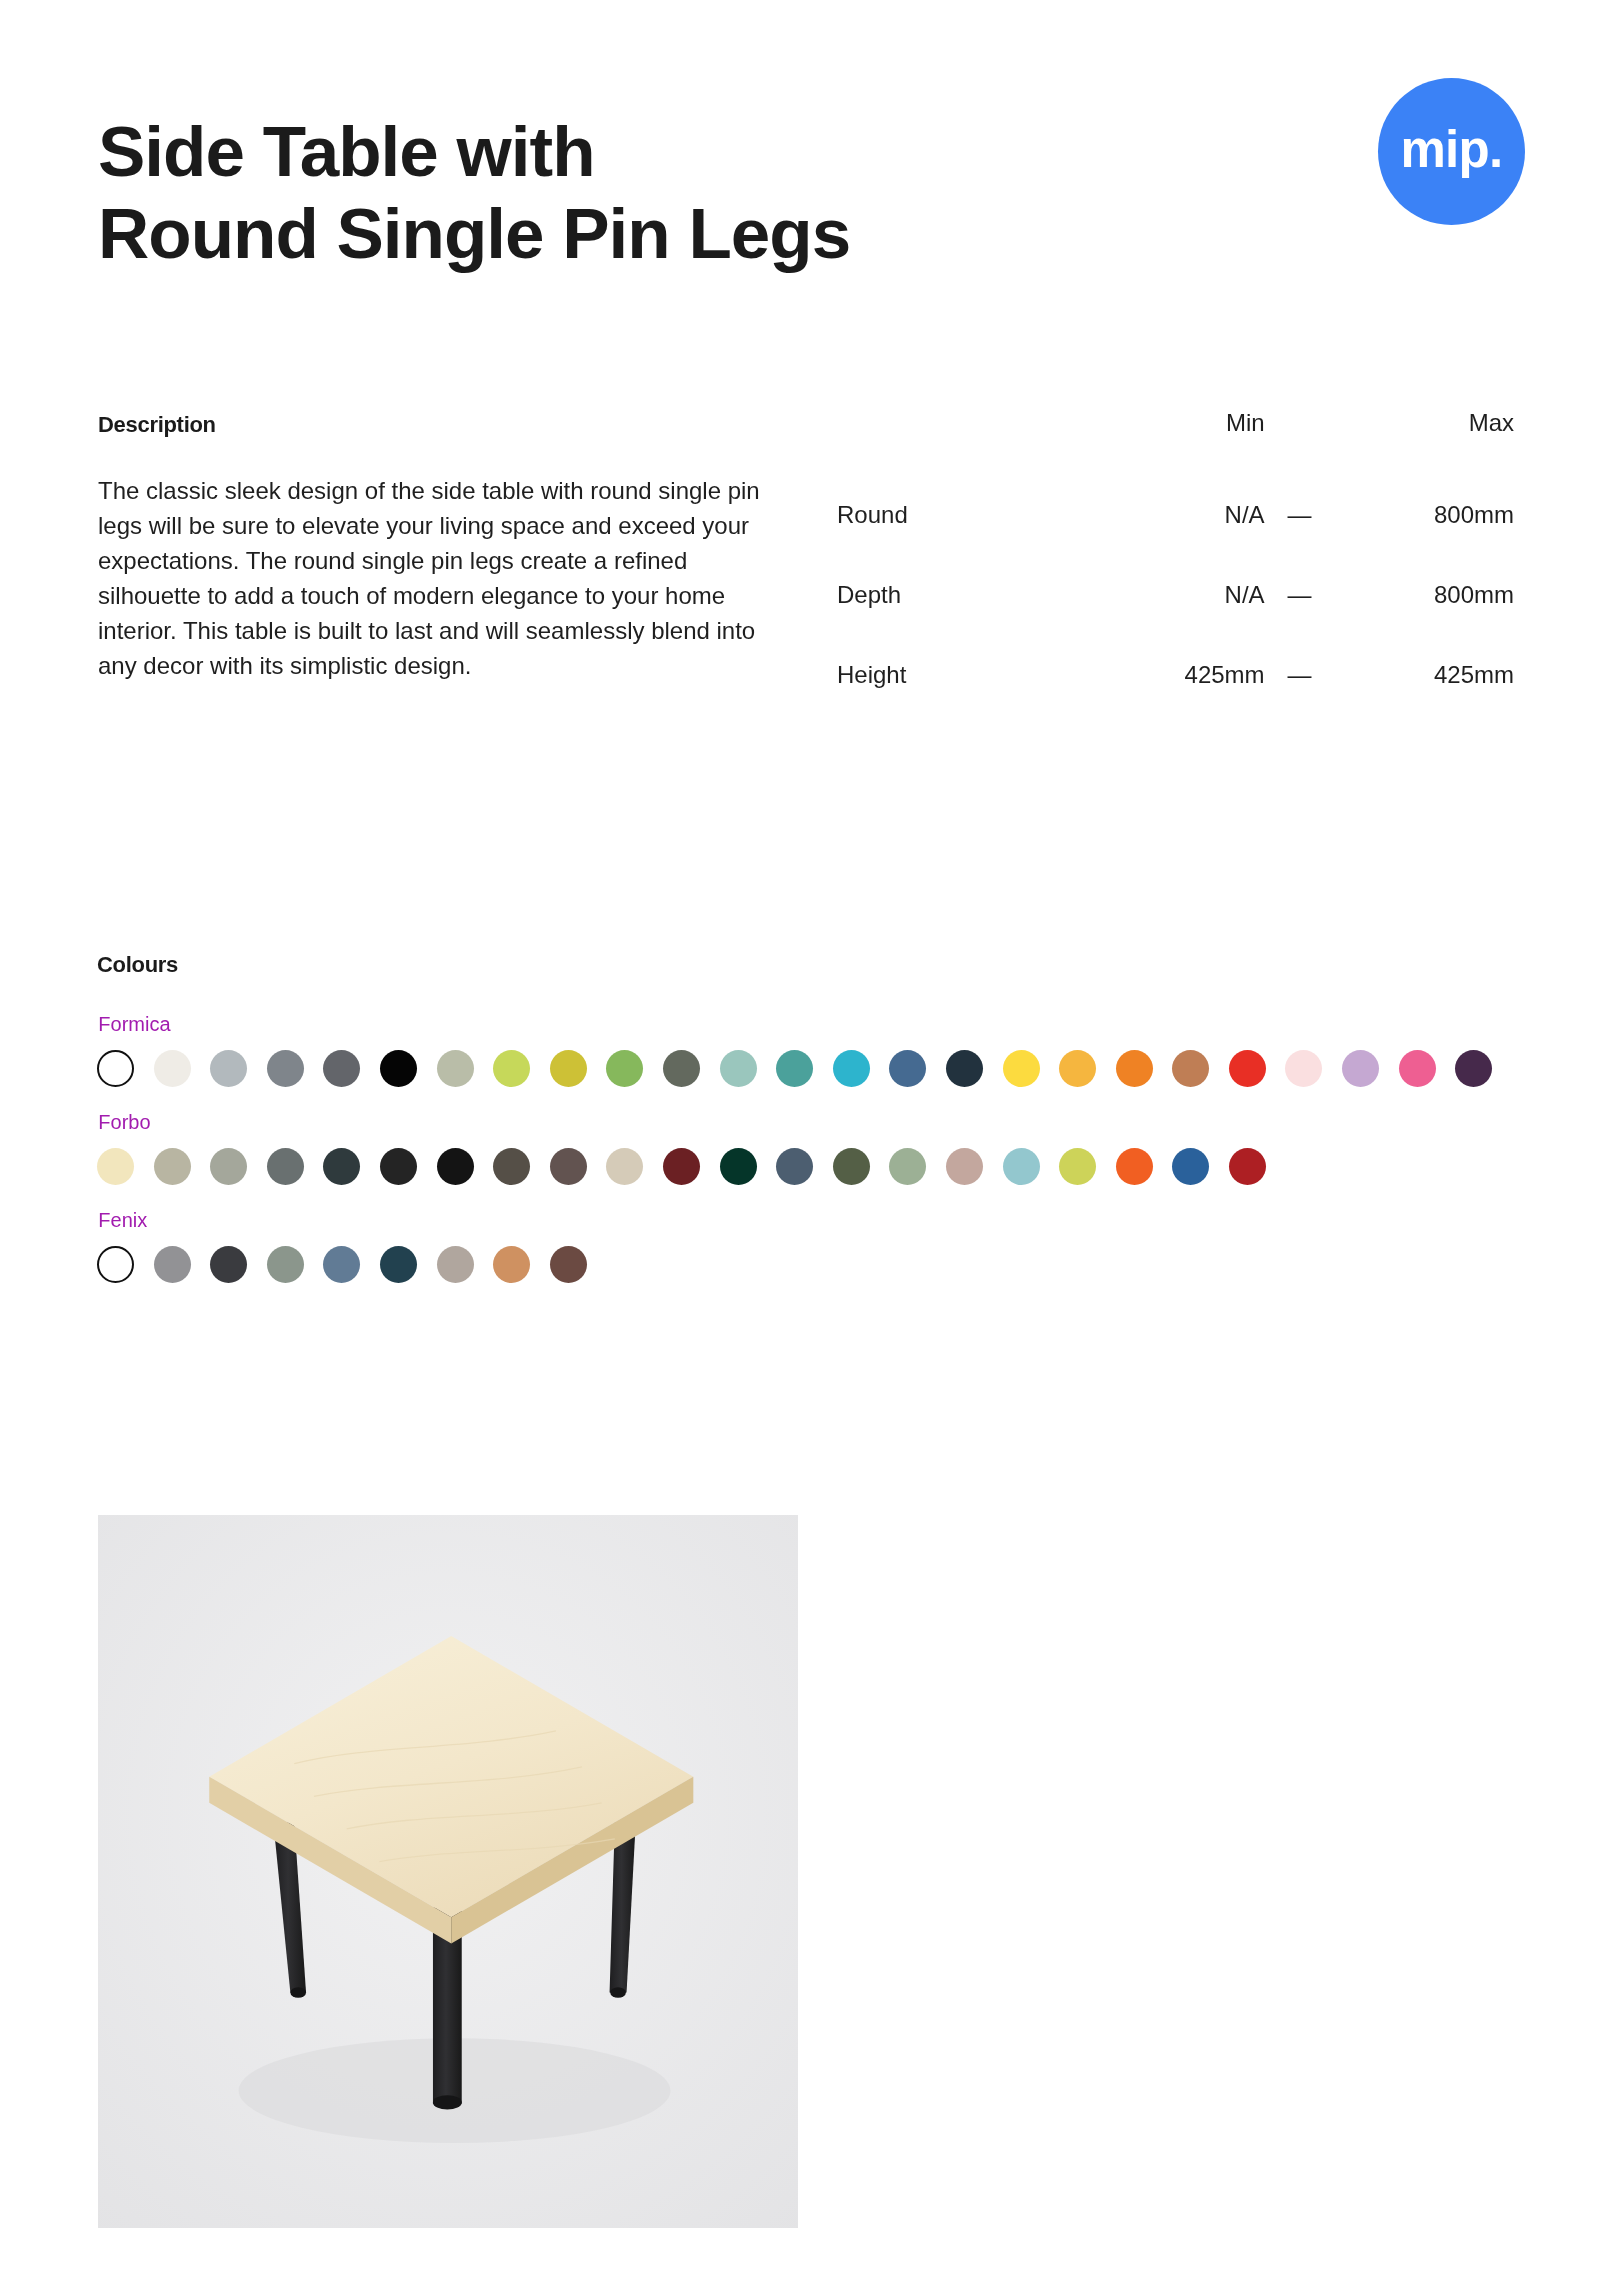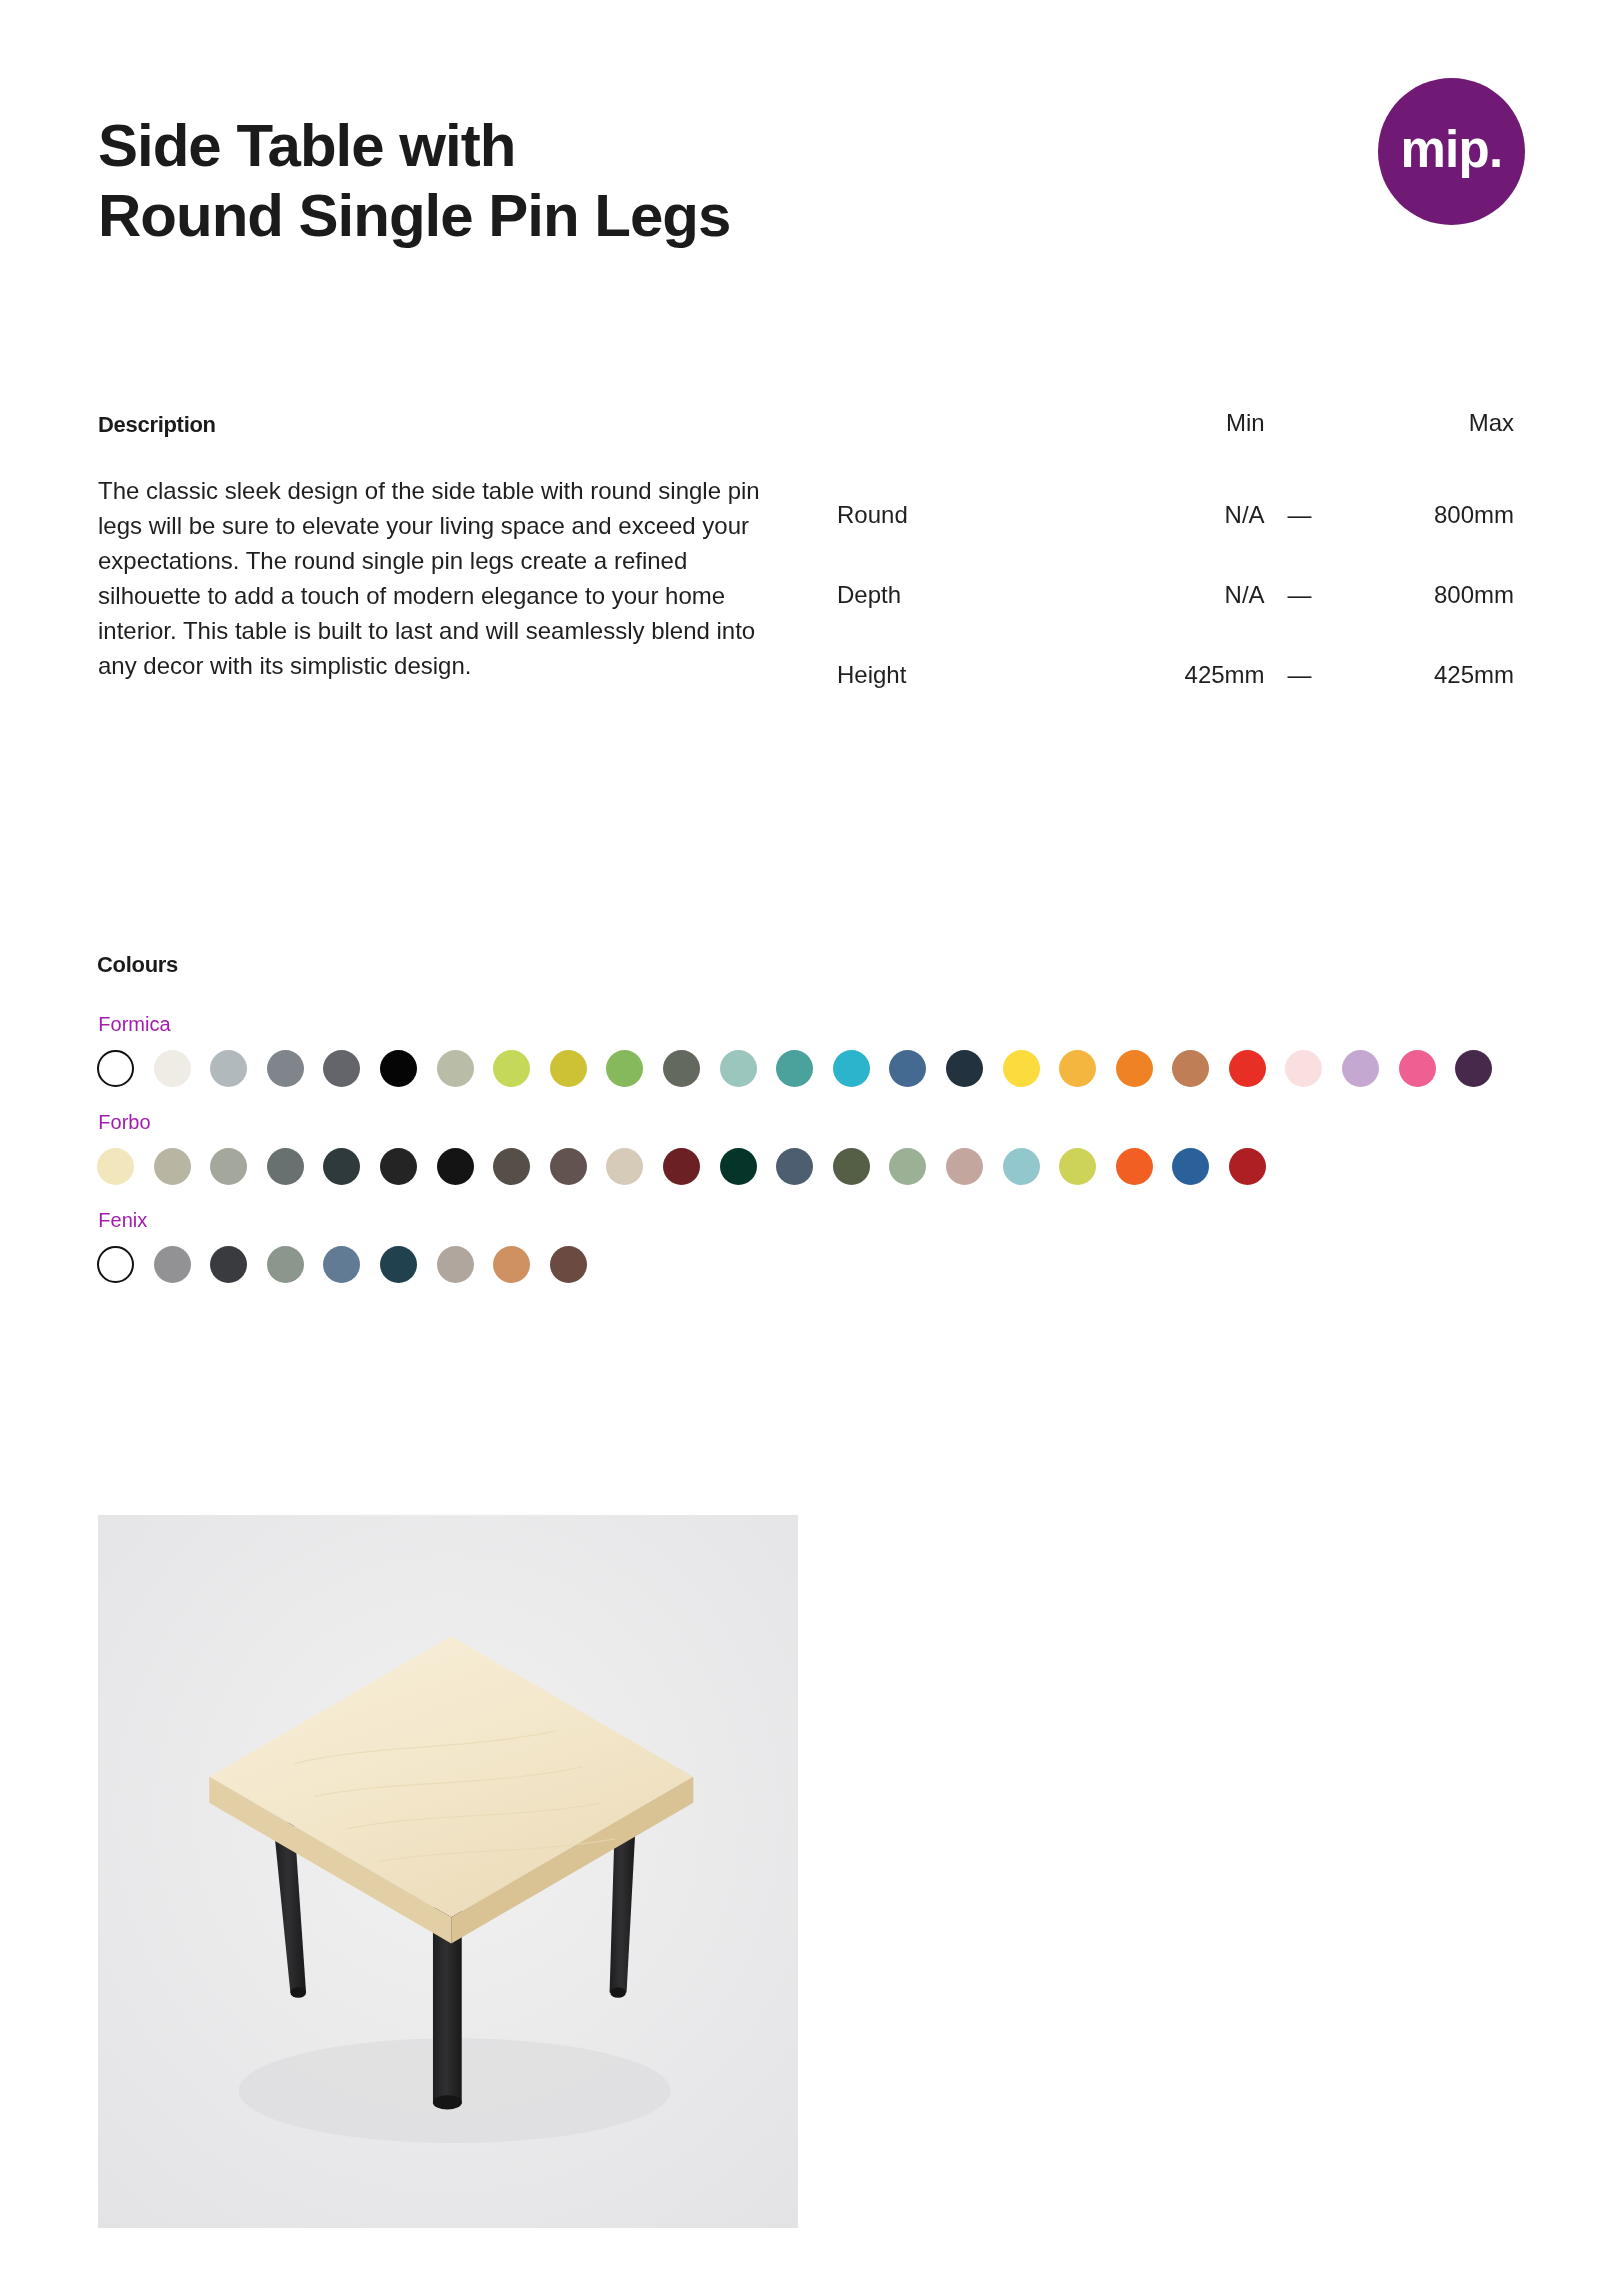--- a/index.html
+++ b/index.html
@@ -28,34 +28,34 @@
   .header {
     position: absolute;
     left: 98px;
     top: 111px;
     width: 1427px;
     display: flex;
     justify-content: space-between;
     align-items: flex-start;
   }
   .title {
-    font-size: 60px;
+    font-size: 71px;
     line-height: 1.16;
     font-weight: bold;
     letter-spacing: -1px;
     margin: 0;
     color: #1b1b1b;
   }
   .title .line { display: block; white-space: nowrap; }
 
   .logo {
     width: 147px;
     height: 147px;
     border-radius: 50%;
-    background: #701a75;
+    background: #3b82f6;
     display: flex;
     align-items: center;
     justify-content: center;
     flex: none;
     margin-top: -33px;
   }
   .logo-text {
     color: #ffffff;
     font-size: 51px;
     font-weight: bold;

